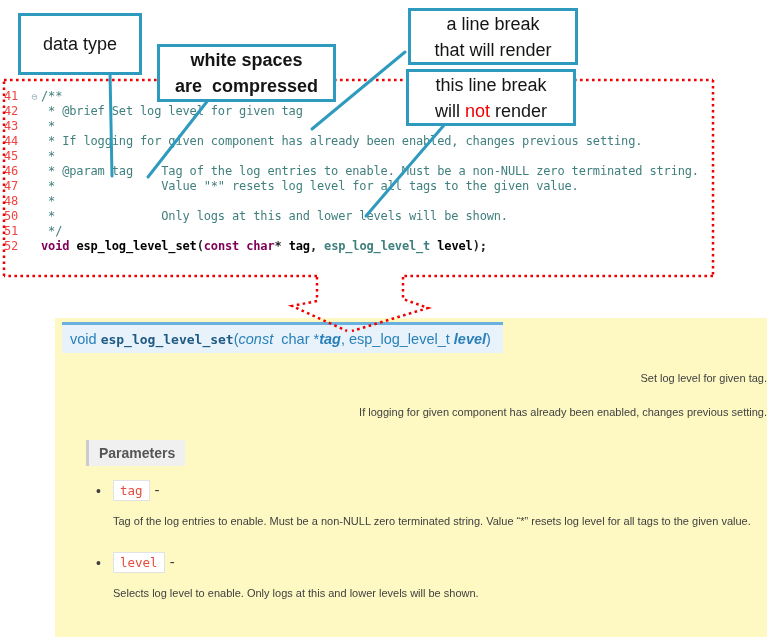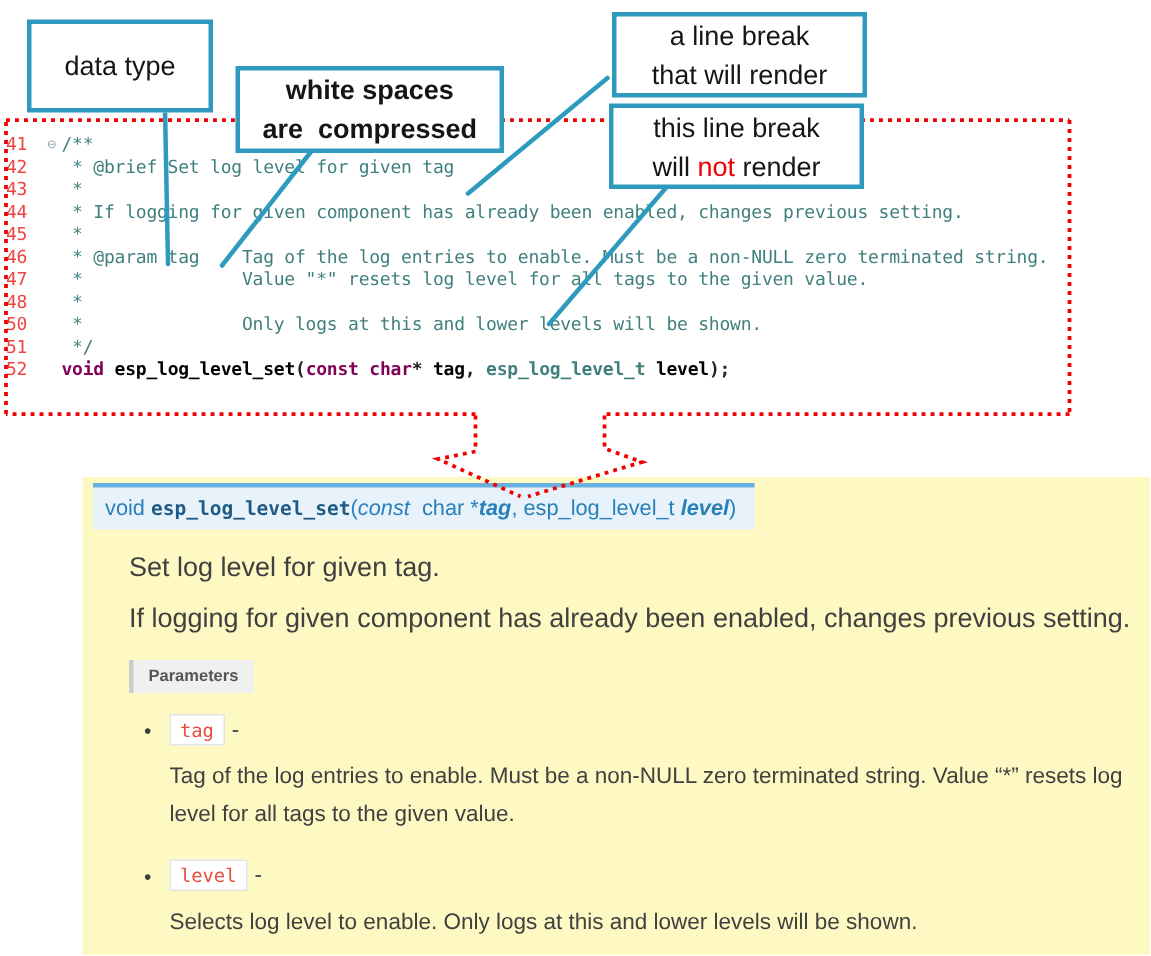--- a/index.html
+++ b/index.html
@@ -35,33 +35,33 @@
 
   
   #docs{position:absolute;left:55px;top:318px;width:712px;height:319px;background:#fef9c3;
         color:#404040;}
   #sigbar{display:inline-block;margin:4px 0 0 7px;background:#e7f2fa;border-top:3px solid #6ab0de;
           padding:6px 12px 6px 8px;font-size:14.5px;white-space:pre;}
   .sg-ret,.sg-p,.sg-t{color:#2980b9;}
   .sg-kw{color:#2980b9;font-style:italic;}
   .sg-arg{color:#2980b9;font-style:italic;font-weight:600;}
   .sg-name{color:#1f5a85;font-weight:bold;font-family:"DejaVu Sans Mono",monospace;font-size:13px;}
-  .dpara{margin:0 0 0 31px;font-size:18px;line-height:20px;}
+  .dpara{margin:0 0 0 31px;font-size:11px;line-height:20px;text-align:right;}
   #p1{margin-top:15px;}
   #p2{margin-top:14px;}
   #paramlabel{display:inline-block;margin:18px 0 0 31px;background:#f0f0f0;border-left:3px solid #ccc;
-              padding:5px 10px;font-size:11px;font-weight:bold;color:#555;}
+              padding:5px 10px;font-size:14px;font-weight:bold;color:#555;}
   #paramlist{margin:14px 0 0 0;padding:0;list-style:none;}
   .pitem{position:relative;margin:0 0 0 58px;}
   .pitem + .pitem{margin-top:18px;}
   .pitem .bullet{position:absolute;left:-17px;top:3px;color:#404040;font-size:14px;}
   .chip{display:inline-block;background:#fff;border:1px solid #e1e4e5;color:#e74c3c;
         font-family:"DejaVu Sans Mono",monospace;font-size:12.5px;padding:2px 6px;}
   .dash{color:#404040;font-size:15px;margin-left:5px;}
-  .pdesc{margin:8px 0 0 0;font-size:15px;line-height:25px;max-width:655px;}
+  .pdesc{margin:8px 0 0 0;font-size:11px;line-height:25px;max-width:655px;}
 </style>
 </head>
 <body>
 
 <div id="canvas">
 
   <div id="editor">
     <div id="code-lines">
         <div class="cl">
           <span class="num">41</span>

